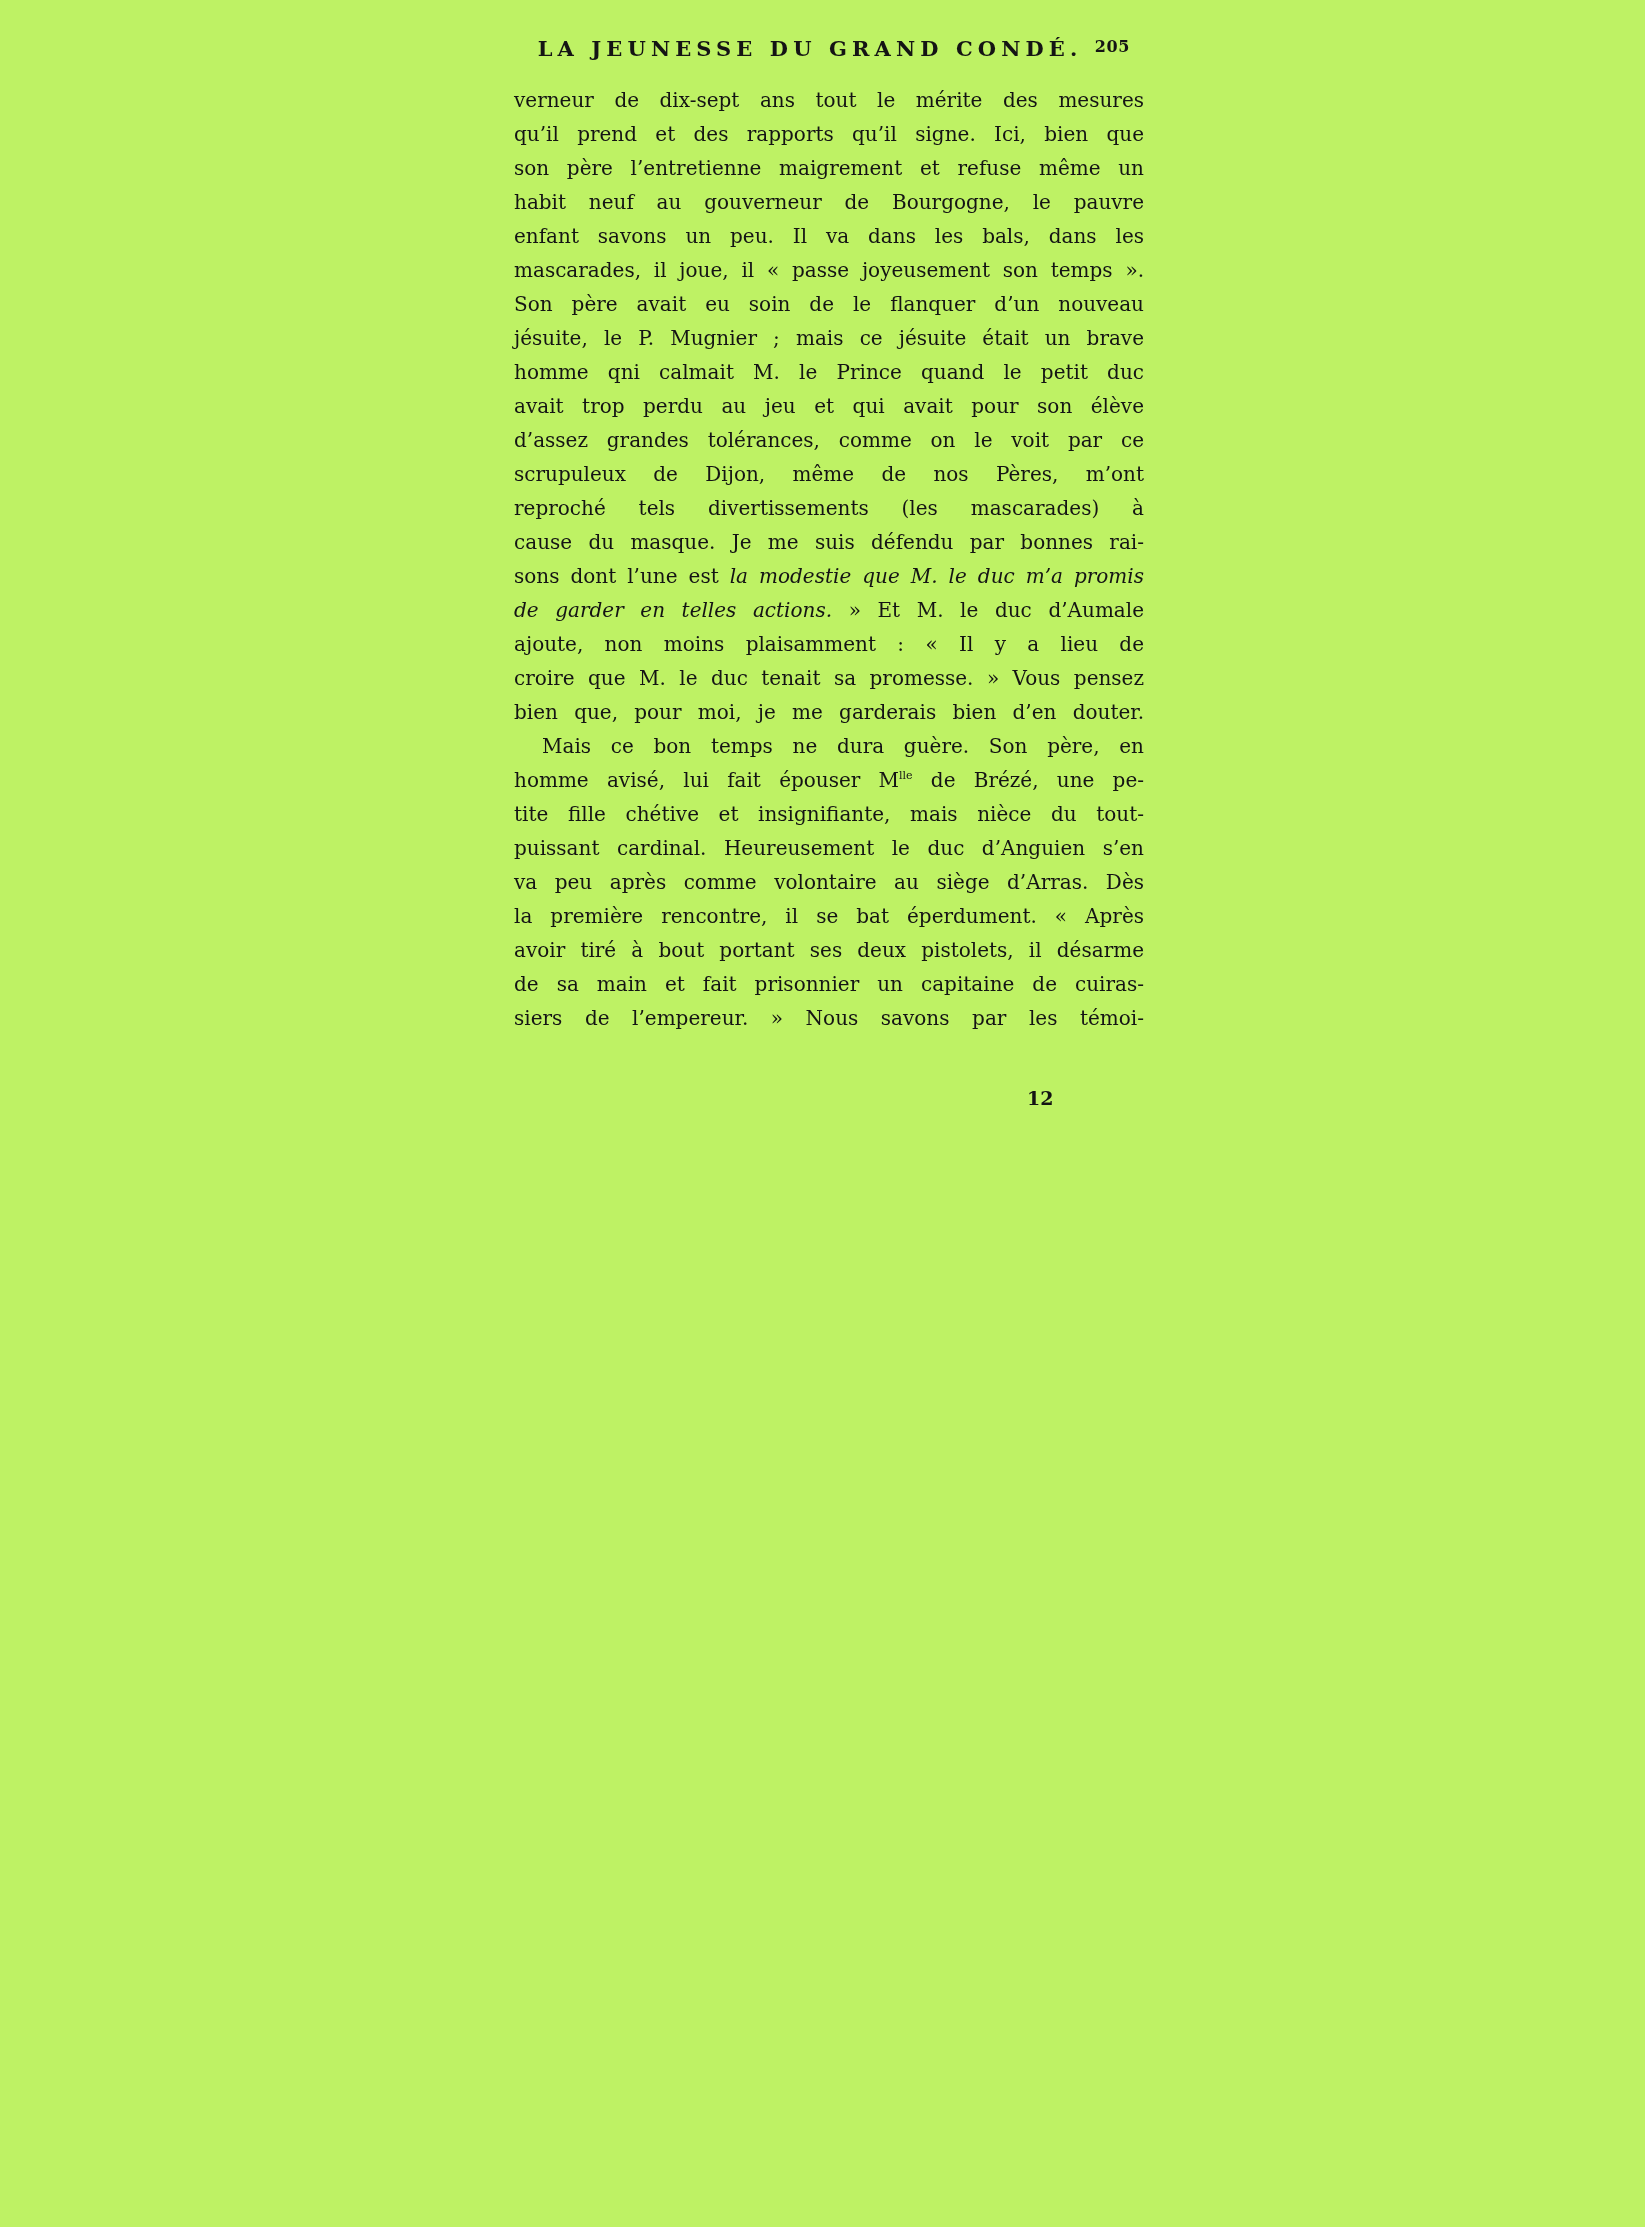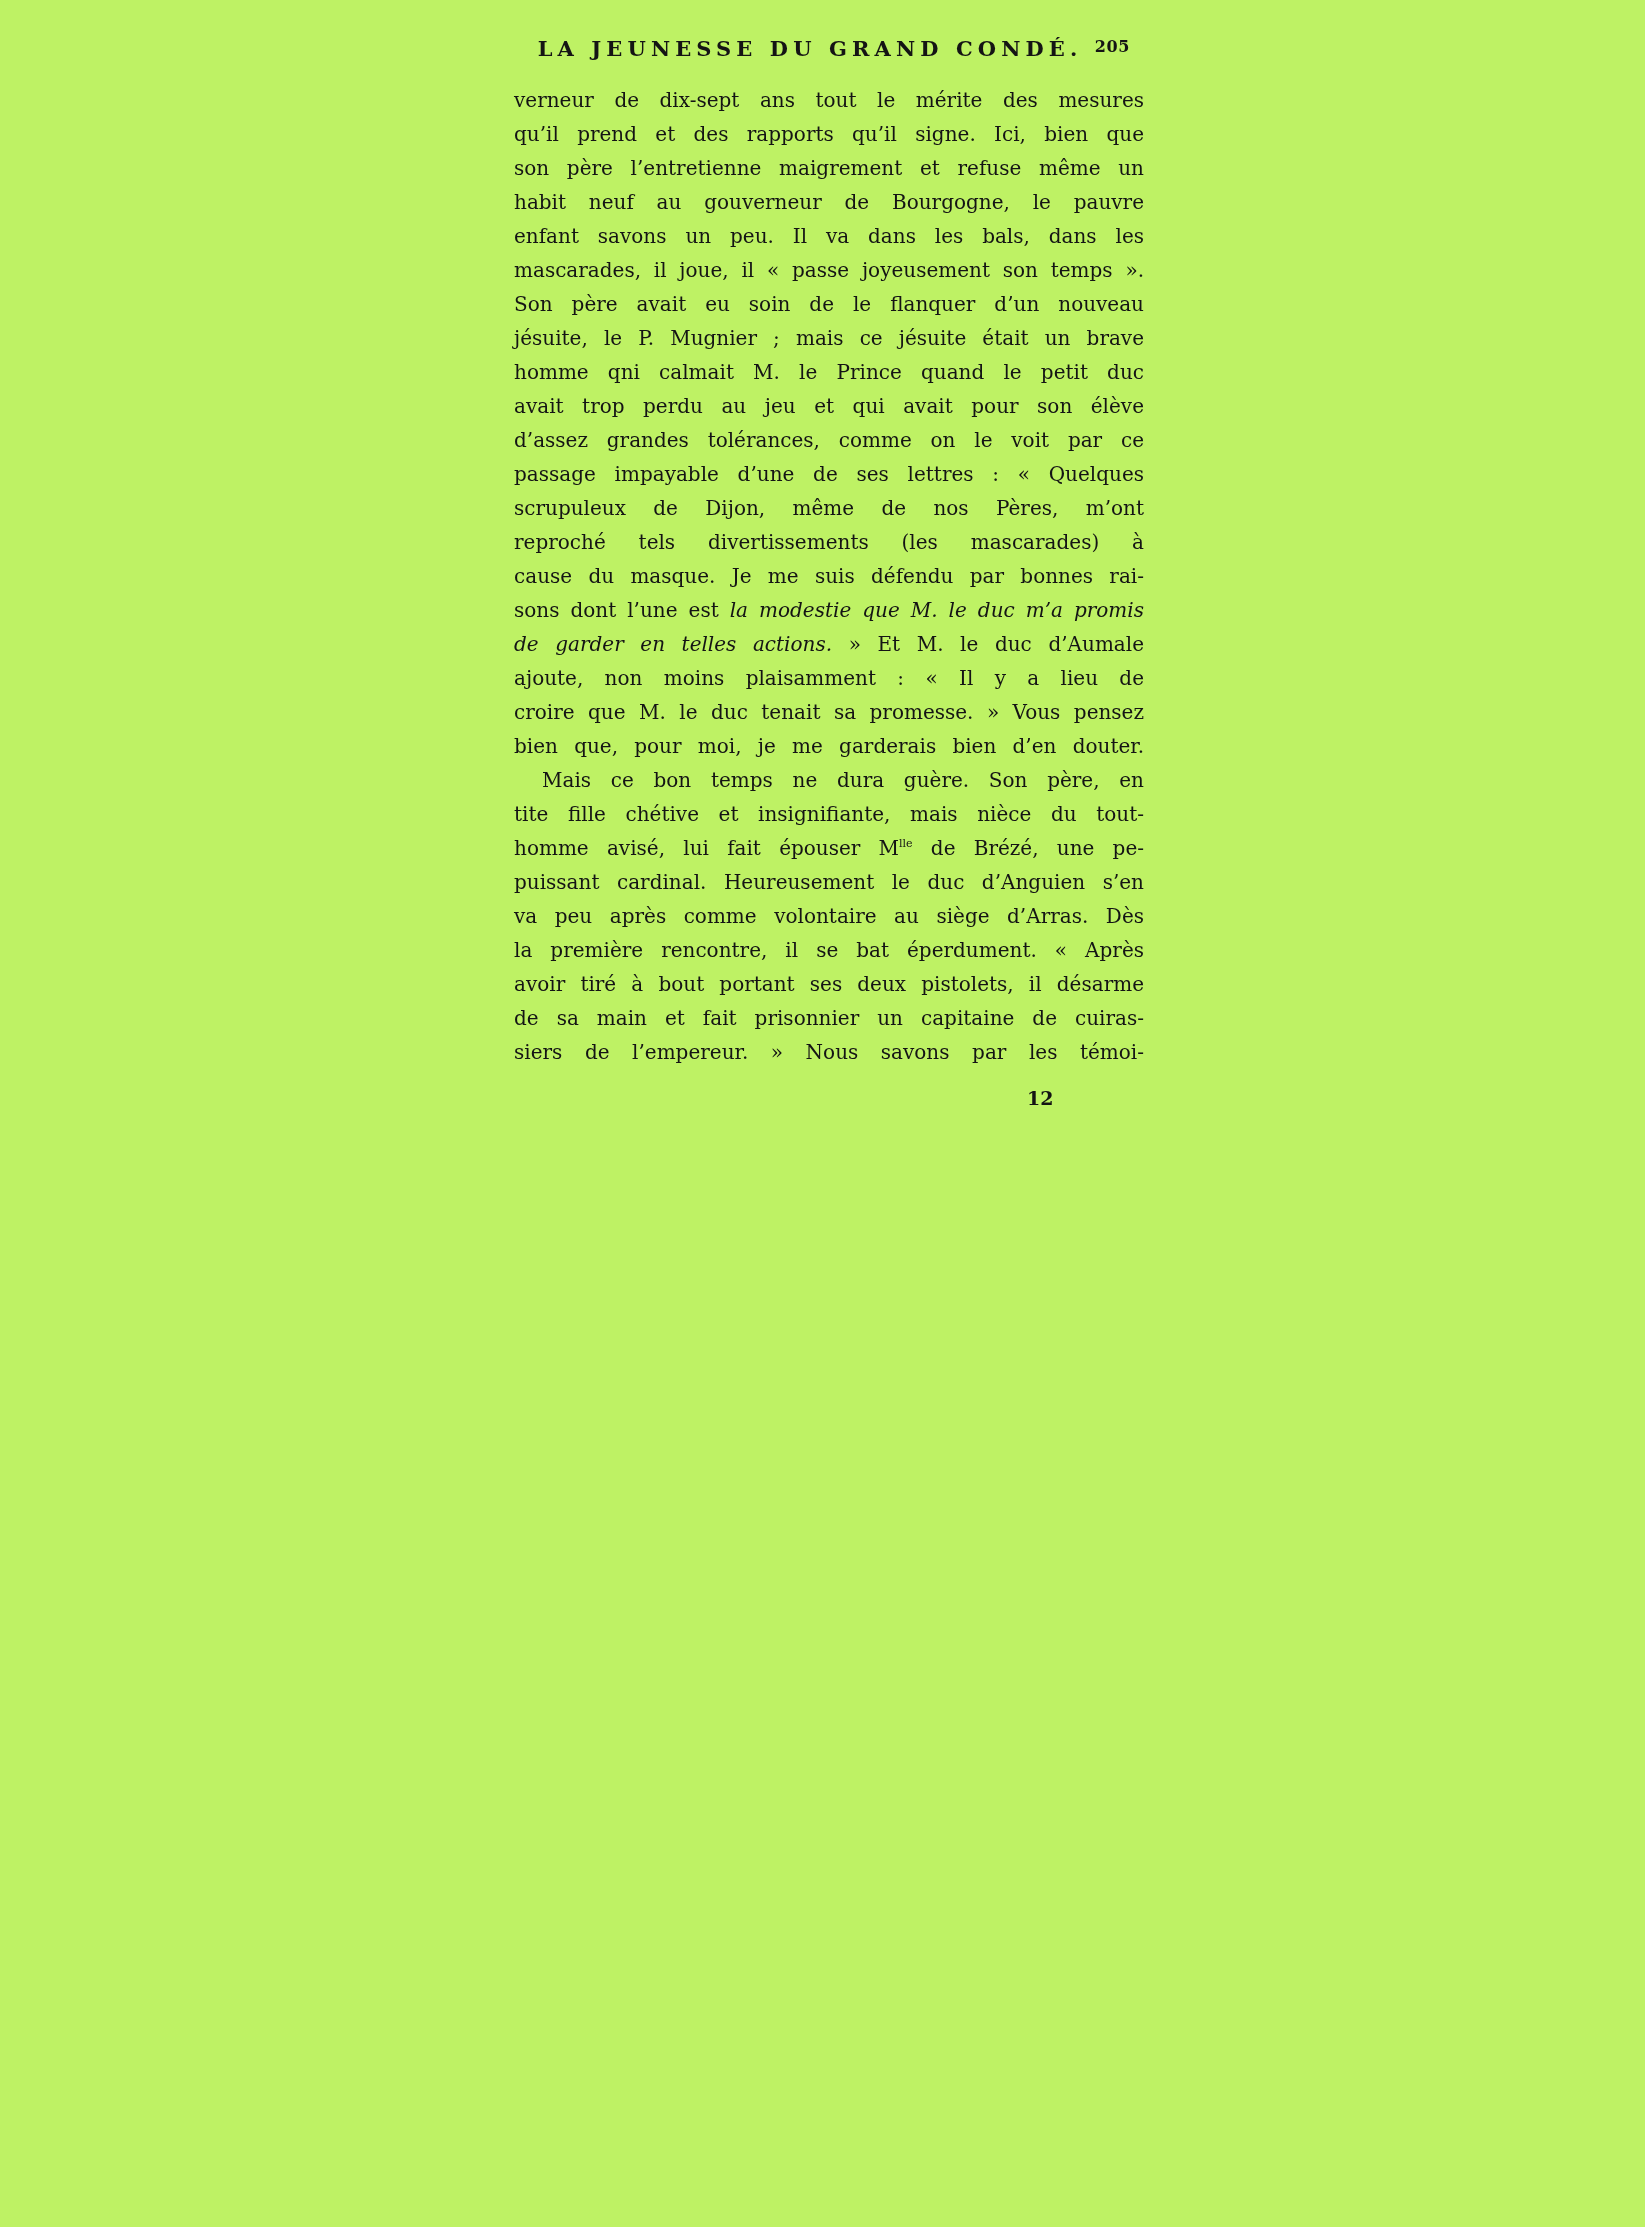--- a/index.html
+++ b/index.html
@@ -87,32 +87,31 @@
       <div class="line"><span>qu’il prend et des rapports qu’il signe. Ici, bien que</span></div>
       <div class="line"><span>son père l’entretienne maigrement et refuse même un</span></div>
       <div class="line"><span>habit neuf au gouverneur de Bourgogne, le pauvre</span></div>
       <div class="line"><span>enfant savons un peu. Il va dans les bals, dans les</span></div>
       <div class="line"><span>mascarades, il joue, il « passe joyeusement son temps ».</span></div>
       <div class="line"><span>Son père avait eu soin de le flanquer d’un nouveau</span></div>
       <div class="line"><span>jésuite, le P. Mugnier ; mais ce jésuite était un brave</span></div>
       <div class="line"><span>homme qni calmait M. le Prince quand le petit duc</span></div>
       <div class="line"><span>avait trop perdu au jeu et qui avait pour son élève</span></div>
       <div class="line"><span>d’assez grandes tolérances, comme on le voit par ce</span></div>
-      <div class="line"><span>passage impayable d’une de ses lettres : « Quelques</span></div>
       <div class="line"><span>scrupuleux de Dijon, même de nos Pères, m’ont</span></div>
       <div class="line"><span>reproché tels divertissements (les mascarades) à</span></div>
       <div class="line"><span>cause du masque. Je me suis défendu par bonnes rai-</span></div>
       <div class="line"><span>sons dont l’une est </span><span class="it">la modestie que M. le duc m’a promis</span></div>
       <div class="line"><span class="it">de garder en telles actions.</span><span> » Et M. le duc d’Aumale</span></div>
       <div class="line"><span>ajoute, non moins plaisamment : « Il y a lieu de</span></div>
       <div class="line"><span>croire que M. le duc tenait sa promesse. » Vous pensez</span></div>
       <div class="line"><span>bien que, pour moi, je me garderais bien d’en douter.</span></div>
       <div class="line indent"><span>Mais ce bon temps ne dura guère. Son père, en</span></div>
+      <div class="line"><span>homme avisé, lui fait épouser M</span><sup>lle</sup><span> de Brézé, une pe-</span></div>
       <div class="line"><span>tite fille chétive et insignifiante, mais nièce du tout-</span></div>
-      <div class="line"><span>homme avisé, lui fait épouser M</span><sup>lle</sup><span> de Brézé, une pe-</span></div>
       <div class="line"><span>puissant cardinal. Heureusement le duc d’Anguien s’en</span></div>
       <div class="line"><span>va peu après comme volontaire au siège d’Arras. Dès</span></div>
       <div class="line"><span>la première rencontre, il se bat éperdument. « Après</span></div>
       <div class="line"><span>avoir tiré à bout portant ses deux pistolets, il désarme</span></div>
       <div class="line"><span>de sa main et fait prisonnier un capitaine de cuiras-</span></div>
       <div class="line"><span>siers de l’empereur. » Nous savons par les témoi-</span></div>
     </div>
 
   <div class="signature-mark">12</div>
 

